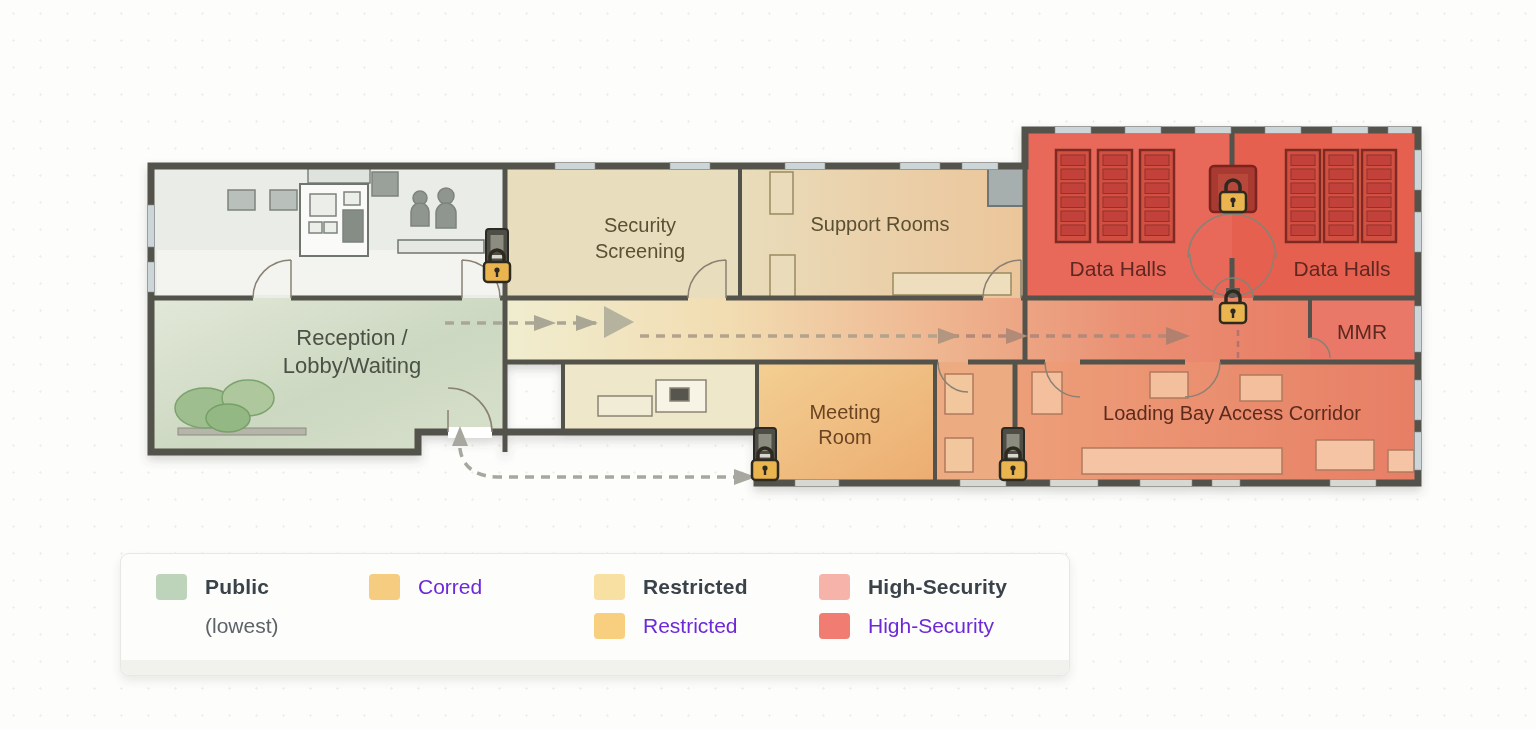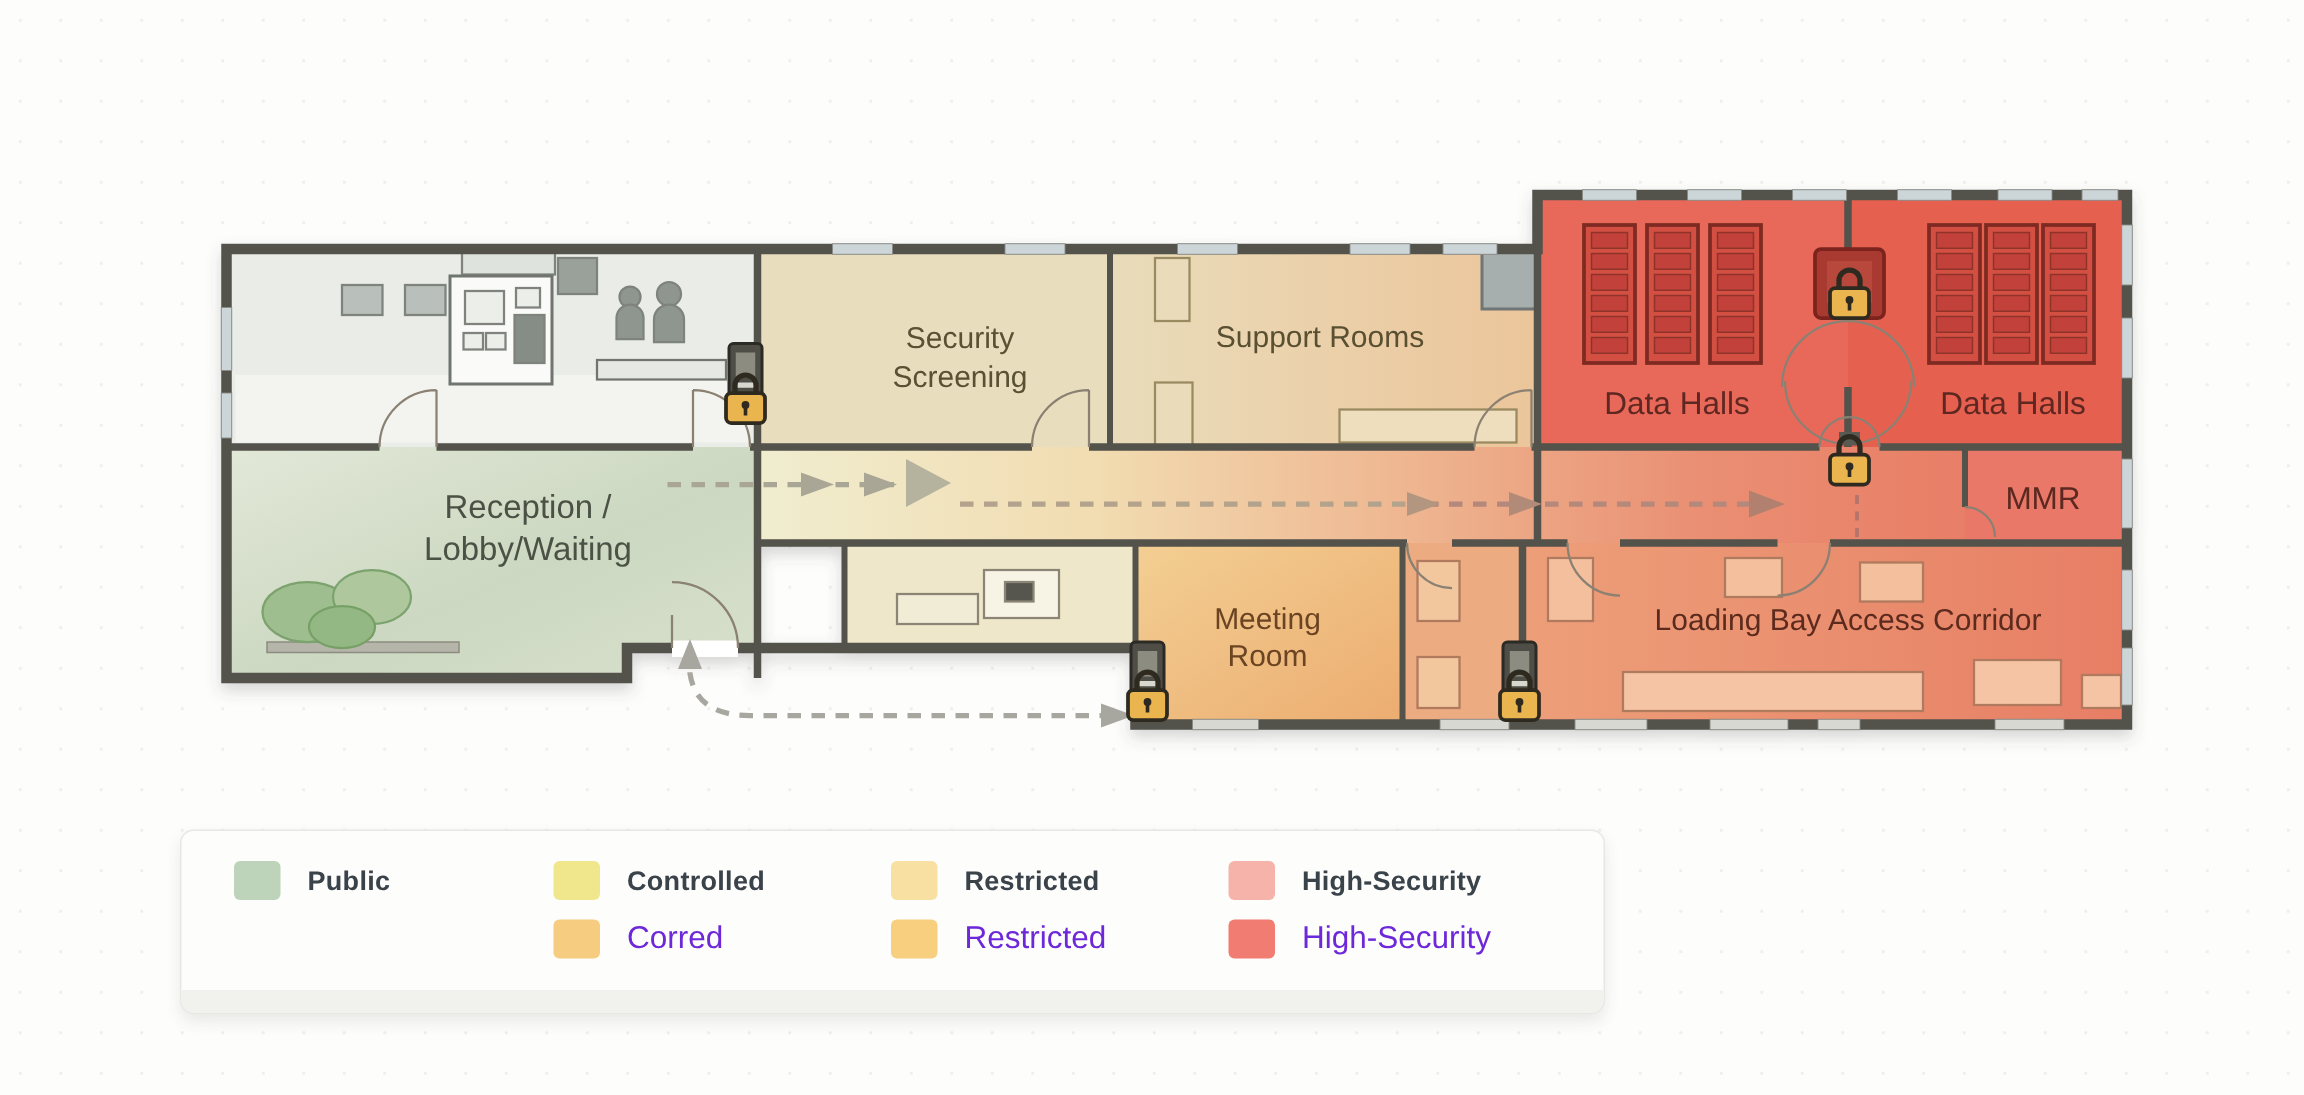--- a/index.html
+++ b/index.html
@@ -30,21 +30,21 @@
   .leg-row{display:flex;align-items:center;gap:18px;height:32px;}
   .sw{width:31px;height:26px;border-radius:4px;flex:0 0 auto;}
   .sw-hidden{visibility:hidden;}
   .sw-public{background:#bed4ba;}
   .sw-controlled{background:#f0e78c;}
   .sw-corred{background:#f6cc80;}
   .sw-restricted1{background:#f8dfa2;}
   .sw-restricted2{background:#f8cf7f;}
   .sw-hisec1{background:#f6b3aa;}
   .sw-hisec2{background:#f17d72;}
-  .leg-main{font-size:18px;font-weight:bold;color:#3a424a;letter-spacing:.2px;}
+  .leg-main{font-size:21px;font-weight:bold;color:#3a424a;letter-spacing:.2px;}
   .leg-sub{font-size:21px;color:#6d28d9;}
   .leg-sub.lowest{color:#5d6368;}
 </style>
 </head>
 <body>
 
 <svg id="plan" width="1536" height="730" viewBox="0 0 1536 730">
   <defs>
     <linearGradient id="corridorGrad" x1="0" y1="0" x2="1" y2="0">
       <stop offset="0" stop-color="#f0edcf"></stop>
@@ -284,27 +284,27 @@
 </svg>
 
 <div class="legend">
   <div class="leg-grid">
 
     <div class="leg-col">
       <div class="leg-row">
         <span class="sw sw-public"></span>
         <span class="leg-main">Public</span>
       </div>
+      <div class="leg-row">
+        <span class="sw sw-hidden"></span>
+        <span class="leg-sub lowest">(lowest)</span>
+      </div>
     </div>
 
     <div class="leg-col">
-      <div class="leg-row">
-        <span class="sw sw-controlled"></span>
-        <span class="leg-main">Controlled</span>
-      </div>
       <div class="leg-row">
         <span class="sw sw-corred"></span>
         <span class="leg-sub">Corred</span>
       </div>
     </div>
 
     <div class="leg-col">
       <div class="leg-row">
         <span class="sw sw-restricted1"></span>
         <span class="leg-main">Restricted</span>

